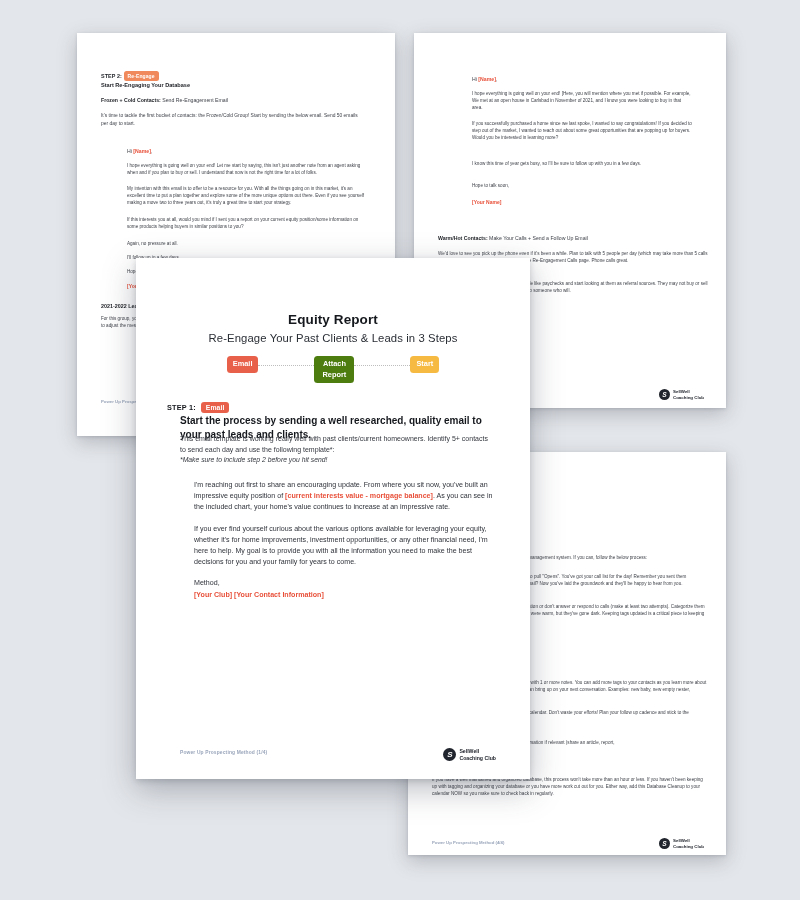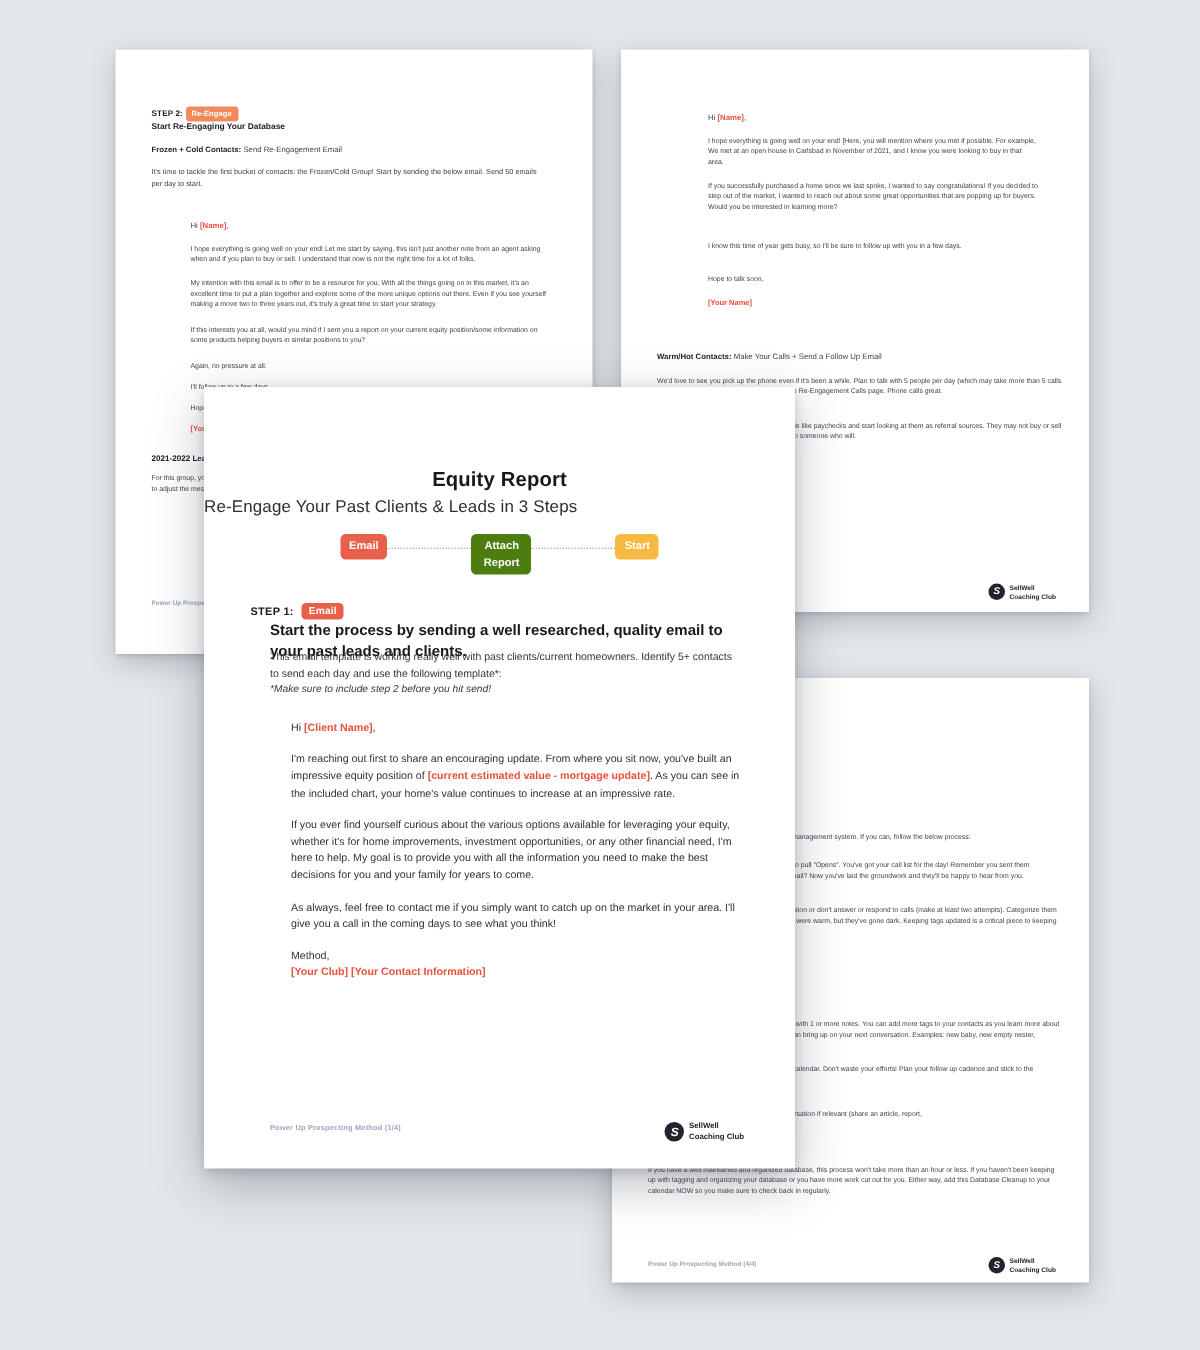--- a/index.html
+++ b/index.html
@@ -145,20 +145,21 @@
     left: 0; right: 0; top: 54px;
     text-align: center;
     font-size: 13.5px;
     font-weight: 700;
     color: #15181d;
     letter-spacing: .1px;
   }
   .fp-subtitle {
     position: absolute;
     left: 0; right: 0; top: 74px;
+    text-align: center;
     font-size: 11.3px;
     color: #2a2e35;
     font-weight: 400;
     letter-spacing: .1px;
   }
 
   
   .fp-flow {
     position: absolute;
     left: 0; right: 0; top: 98px;
@@ -352,27 +353,23 @@
       <span class="fp-step-label">STEP 1:</span>
       <span class="badge badge-email-step">Email</span>
     </div>
     <div class="fp-step-desc">Start the process by sending a well researched, quality email to your past leads and clients.</div>
 
     <div class="fp-lead">This email template is working really well with past clients/current homeowners. Identify 5+ contacts to send each day and use the following template*:</div>
     <div class="fp-note">*Make sure to include step 2 before you hit send!</div>
 
     <div class="fp-letter">
       <p>
-        <span>Hi </span><span class="red">[Client Name]</span><span>,</span>
-      </p>
-      <p>
-        <span>I'm reaching out first to share an encouraging update. From where you sit now, you've built an impressive equity position of </span><span class="red">[current estimated value - mortgage update]</span><span>. As you can see in the included chart, your home's value continues to increase at an impressive rate.</span>
+        <span>I'm reaching out first to share an encouraging update. From where you sit now, you've built an impressive equity position of </span><span class="red">[current interests value - mortgage balance]</span><span>. As you can see in the included chart, your home's value continues to increase at an impressive rate.</span>
       </p>
       <p>If you ever find yourself curious about the various options available for leveraging your equity, whether it's for home improvements, investment opportunities, or any other financial need, I'm here to help. My goal is to provide you with all the information you need to make the best decisions for you and your family for years to come.</p>
-      <p>As always, feel free to contact me if you simply want to catch up on the market in your area. I'll give you a call in the coming days to see what you think!</p>
       <p>
         <span>Method,</span><br>
         <span class="red">[Your Club] [Your Contact Information]</span>
       </p>
     </div>
 
     <div class="fp-footer">Power Up Prospecting Method (1/4)</div>
 
     <div class="logo logo-fp">
       <div class="logo-mark">S</div>

